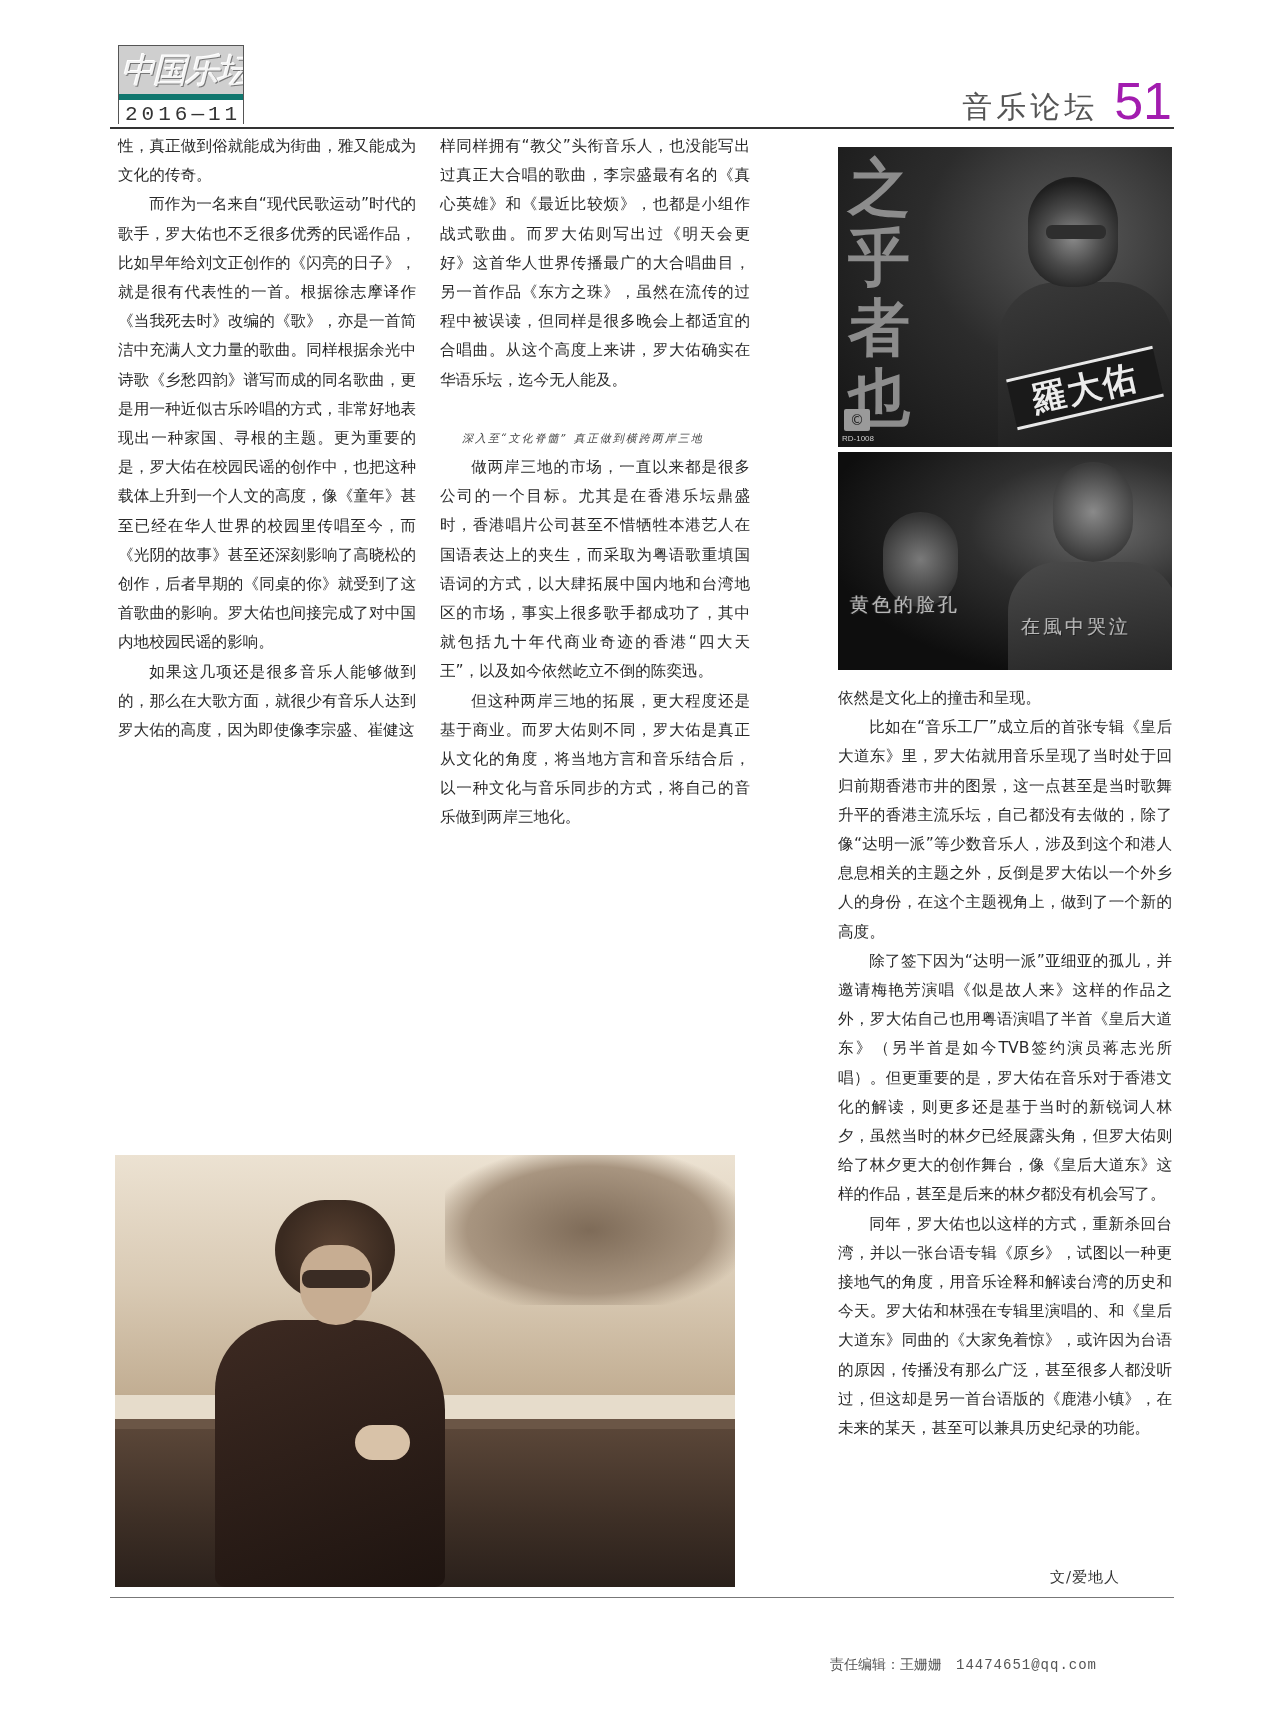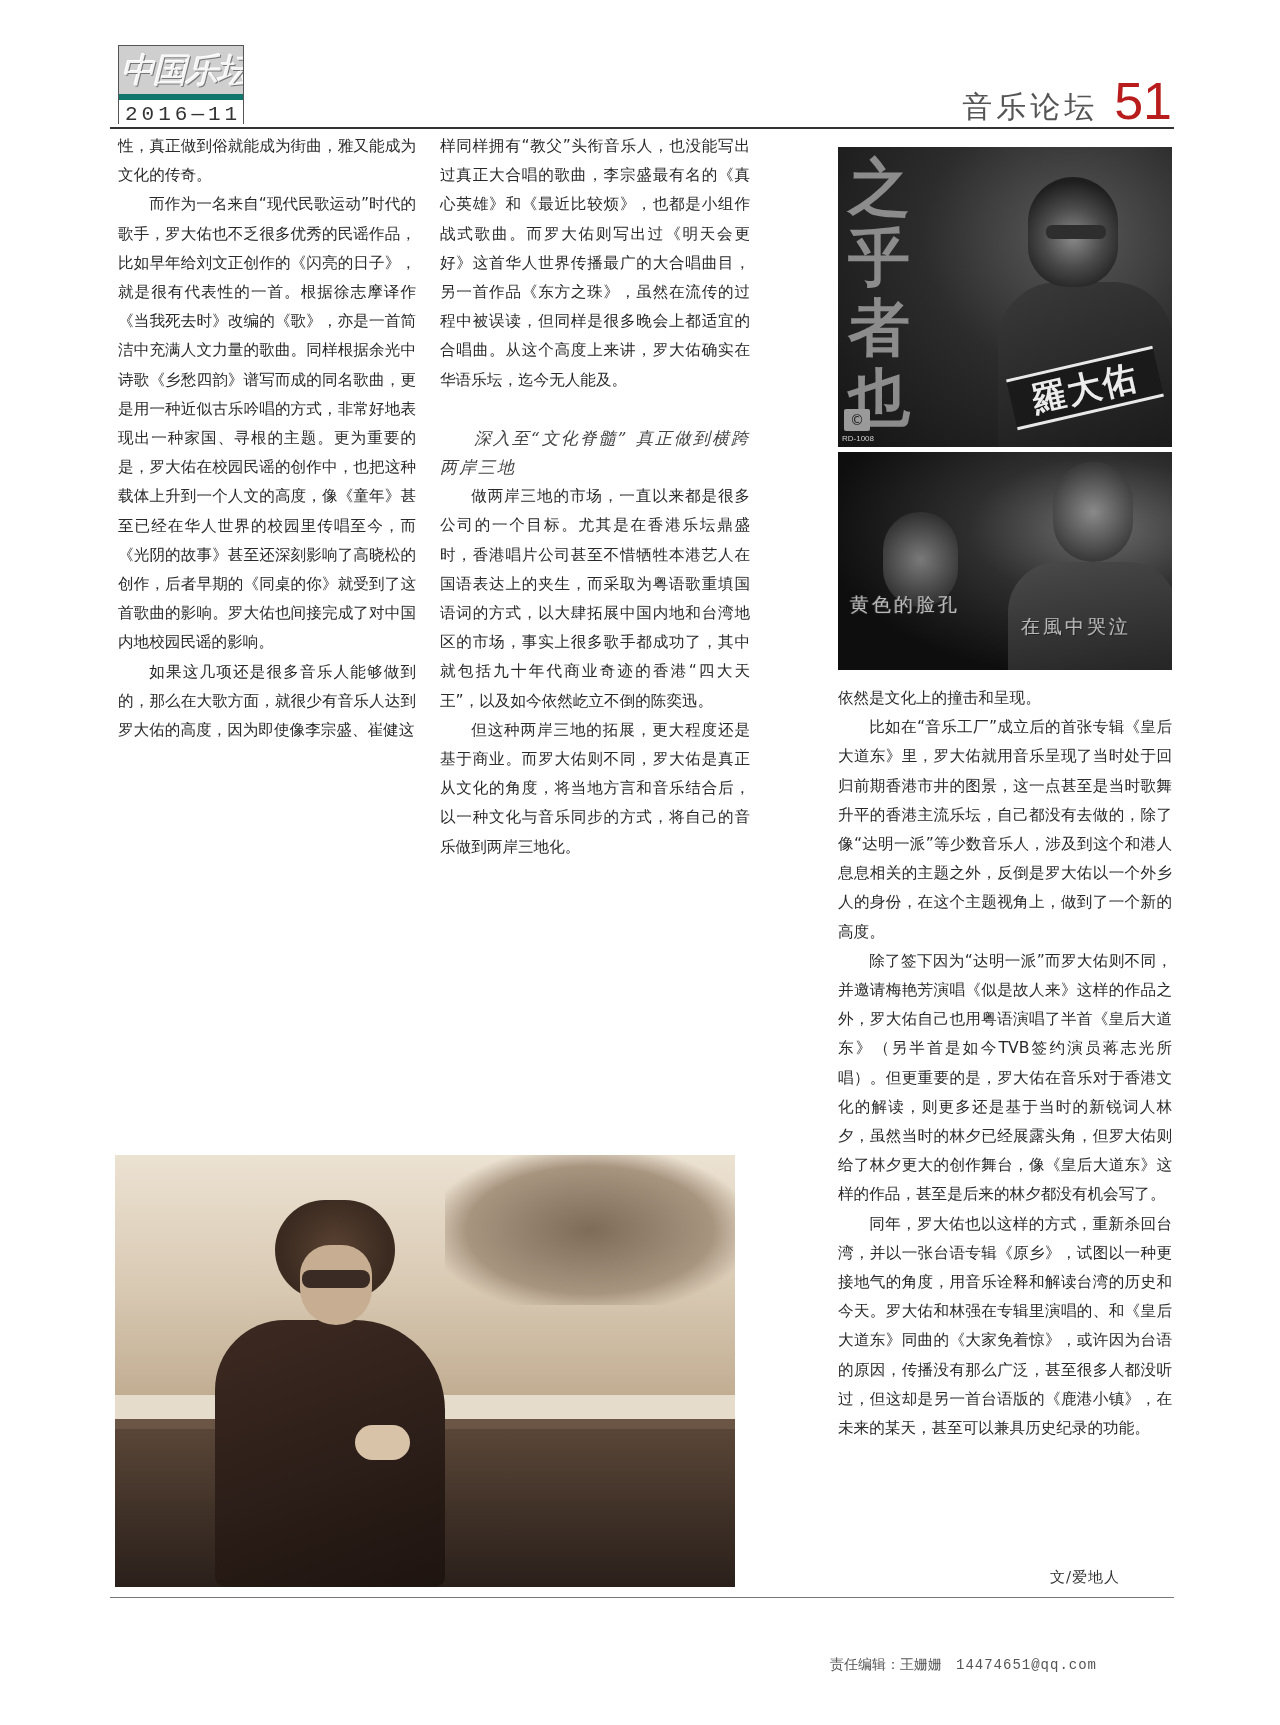--- a/index.html
+++ b/index.html
@@ -13,35 +13,35 @@
                 font-family: "DejaVu Serif", "Liberation Serif", serif; font-size: 34px;
                 color: #f4f4f4; text-shadow: 1px 1px 0 #777, -1px -1px 0 #fff;
                 font-style: italic; letter-spacing: -2px; line-height: 48px; padding-left: 2px;
                 white-space: nowrap; overflow: hidden; }
   .logo-date { height: 29px; font-family: Liberation Mono, monospace;
                font-size: 21px; line-height: 29px; letter-spacing: 4px; color: #333;
                padding-left: 6px; white-space: nowrap; }
   .header-right { position: absolute; right: 108px; top: 78px; display: flex; align-items: flex-end; }
   .section-name { font-family: "DejaVu Serif", "Liberation Serif", serif; font-size: 30px;
                   color: #555; letter-spacing: 4px; margin-right: 16px; line-height: 34px; }
-  .page-number { font-family: "Liberation Sans", sans-serif; font-size: 52px; color: #b91c1c;
+  .page-number { font-family: "Liberation Sans", sans-serif; font-size: 52px; color: #a21caf;
                  line-height: 46px; font-weight: normal; }
   .header-rule { position: absolute; left: 110px; top: 127px; width: 1064px; height: 2px; background: #333; }
 
   
   .col { position: absolute; font-size: 15.6px; line-height: 29.2px; color: #2a2a2a;
          text-align: justify; }
   .col p { margin: 0; text-indent: 2em; }
   .col p.noindent { text-indent: 0; }
   .col1 { left: 118px; top: 132px; width: 298px; }
   .col2 { left: 440px; top: 132px; width: 310px; }
   .col3 { left: 838px; top: 684px; width: 334px; }
 
   .subheading { font-family: "DejaVu Serif", "Liberation Serif", serif; font-style: italic;
-                font-size: 17px; letter-spacing: 2px; color: #444; margin-top: 29px !important; }
+                font-size: 11px; letter-spacing: 2px; color: #444; margin-top: 29px !important; }
 
   
   .album-cover { position: absolute; left: 838px; top: 147px; width: 334px; height: 300px;
                  background: radial-gradient(ellipse at 70% 30%, #5a5a5a 0%, #2c2c2c 45%, #141414 100%);
                  overflow: hidden; }
   .album-title { position: absolute; left: 10px; top: 6px; width: 70px;
                  font-family: "DejaVu Serif", "Liberation Serif", serif; font-weight: bold;
                  font-size: 62px; line-height: 70px; color: #8c8c8c; }
   .album-figure { position: absolute; left: 150px; top: 20px; width: 180px; height: 280px; }
   .album-head { position: absolute; left: 40px; top: 10px; width: 90px; height: 110px; border-radius: 45px 45px 40px 40px;
@@ -146,21 +146,21 @@
   <div class="still-face-left"></div>
   <div class="still-body"></div>
   <div class="still-face-right"></div>
   <div class="subtitle subtitle-1">黄色的脸孔</div>
   <div class="subtitle subtitle-2">在風中哭泣</div>
 </div>
 
 <div class="col col3">
   <p class="noindent">依然是文化上的撞击和呈现。</p>
   <p>比如在“音乐工厂”成立后的首张专辑《皇后大道东》里，罗大佑就用音乐呈现了当时处于回归前期香港市井的图景，这一点甚至是当时歌舞升平的香港主流乐坛，自己都没有去做的，除了像“达明一派”等少数音乐人，涉及到这个和港人息息相关的主题之外，反倒是罗大佑以一个外乡人的身份，在这个主题视角上，做到了一个新的高度。</p>
-  <p>除了签下因为“达明一派”而罗大佑则不同，并邀请梅艳芳演唱《似是故人来》这样的作品之外，罗大佑自己也用粤语演唱了半首《皇后大道东》（另半首是如今TVB签约演员蒋志光所唱）。但更重要的是，罗大佑在音乐对于香港文化的解读，则更多还是基于当时的新锐词人林夕，虽然当时的林夕已经展露头角，但罗大佑则给了林夕更大的创作舞台，像《皇后大道东》这样的作品，甚至是后来的林夕都没有机会写了。</p>
+  <p>除了签下因为“达明一派”亚细亚的孤儿，并邀请梅艳芳演唱《似是故人来》这样的作品之外，罗大佑自己也用粤语演唱了半首《皇后大道东》（另半首是如今TVB签约演员蒋志光所唱）。但更重要的是，罗大佑在音乐对于香港文化的解读，则更多还是基于当时的新锐词人林夕，虽然当时的林夕已经展露头角，但罗大佑则给了林夕更大的创作舞台，像《皇后大道东》这样的作品，甚至是后来的林夕都没有机会写了。</p>
   <p>同年，罗大佑也以这样的方式，重新杀回台湾，并以一张台语专辑《原乡》，试图以一种更接地气的角度，用音乐诠释和解读台湾的历史和今天。罗大佑和林强在专辑里演唱的、和《皇后大道东》同曲的《大家免着惊》，或许因为台语的原因，传播没有那么广泛，甚至很多人都没听过，但这却是另一首台语版的《鹿港小镇》，在未来的某天，甚至可以兼具历史纪录的功能。</p>
 </div>
 
 <div class="portrait-photo">
   <div class="photo-trees"></div>
   <div class="photo-ledge"></div>
   <div class="photo-water"></div>
   <div class="photo-person">
     <div class="photo-coat"></div>
     <div class="photo-hair"></div>

